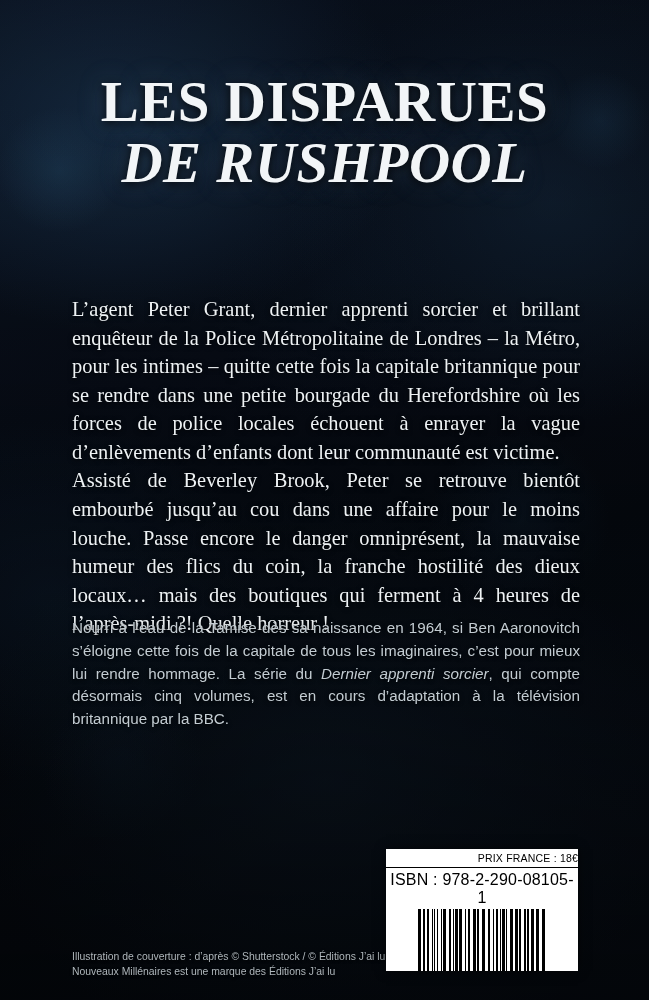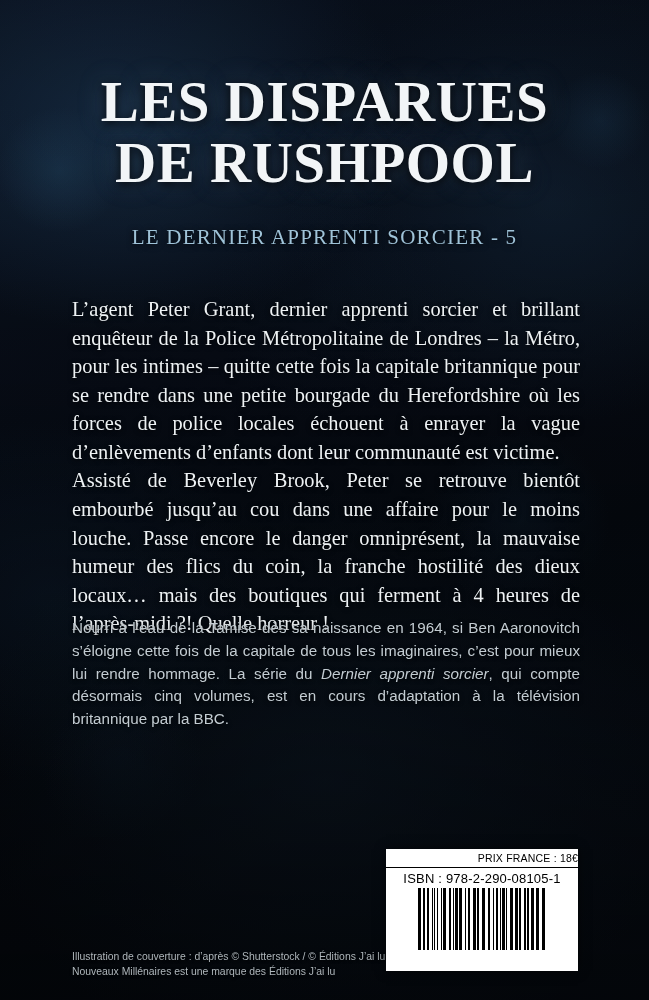--- a/index.html
+++ b/index.html
@@ -58,21 +58,21 @@
     text-align: center;
     color: #f2f5f7;
     font-family: "Liberation Serif", serif;
     font-weight: bold;
     font-size: 57px;
     line-height: 1.07;
     letter-spacing: 0.5px;
     text-shadow: 0 2px 10px rgba(0,0,0,0.85), 0 0 28px rgba(140,180,210,0.25);
     text-transform: uppercase;
   }
-  .title .l2 { display: block; }
+  .title .l2 { display: block; font-style: italic; }
 
   .series {
     position: absolute;
     top: 212px;
     left: 0;
     right: 0;
     text-align: center;
     color: #9fc3d8;
     font-family: "Liberation Serif", serif;
     font-size: 21px;
@@ -151,21 +151,21 @@
     padding-top: 3px;
     letter-spacing: 0.2px;
   }
   .barcode-hr {
     height: 1px;
     background: #000;
     margin: 3px 0 0 0;
   }
   .barcode-isbn {
     text-align: center;
-    font-size: 13px;
+    font-size: 16px;
     padding: 3px 0 2px 0;
     letter-spacing: 0.2px;
   }
   .bars {
     display: flex;
     align-items: flex-end;
     justify-content: center;
     height: 62px;
     gap: 0;
     padding: 0 10px;
@@ -188,21 +188,20 @@
 <body>
 
 <div class="page">
   <div class="content">
 
     <div class="title">
       <span class="l1">LES DISPARUES</span>
       <span class="l2">DE RUSHPOOL</span>
     </div>
 
-    <div class="series">LE DERNIER APPRENTI SORCIER - 5</div>
 
     <div class="blurb">
       <p>L’agent Peter Grant, dernier apprenti sorcier et brillant enquêteur de la Police Métropolitaine de Londres – la Métro, pour les intimes – quitte cette fois la capitale britannique pour se rendre dans une petite bourgade du Herefordshire où les forces de police locales échouent à enrayer la vague d’enlèvements d’enfants dont leur communauté est victime.</p>
       <p>Assisté de Beverley Brook, Peter se retrouve bientôt embourbé jusqu’au cou dans une affaire pour le moins louche. Passe encore le danger omniprésent, la mauvaise humeur des flics du coin, la franche hostilité des dieux locaux… mais des boutiques qui ferment à 4 heures de l’après-midi ?! Quelle horreur !</p>
     </div>
 
     <div class="bio">
       <span>Nourri à l’eau de la Tamise dès sa naissance en 1964, si Ben Aaronovitch s’éloigne cette fois de la capitale de tous les imaginaires, c’est pour mieux lui rendre hommage. La série du </span><em>Dernier apprenti sorcier</em><span>, qui compte désormais cinq volumes, est en cours d’adaptation à la télévision britannique par la BBC.</span>
     </div>
 

